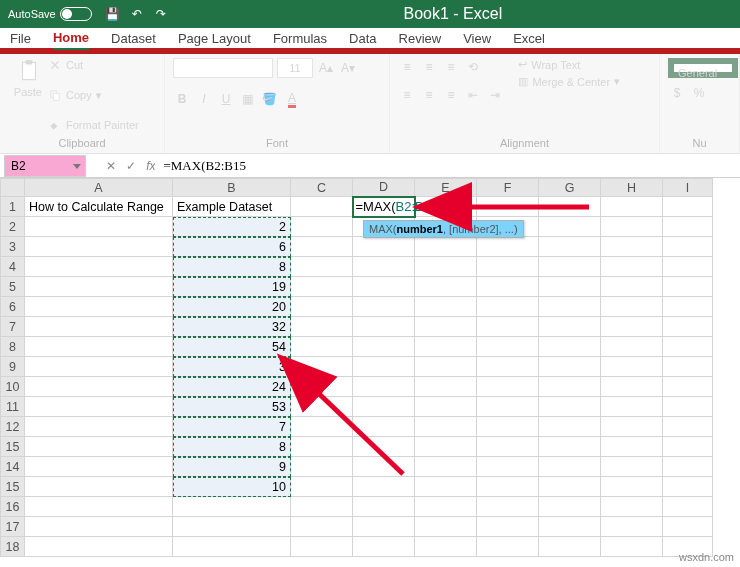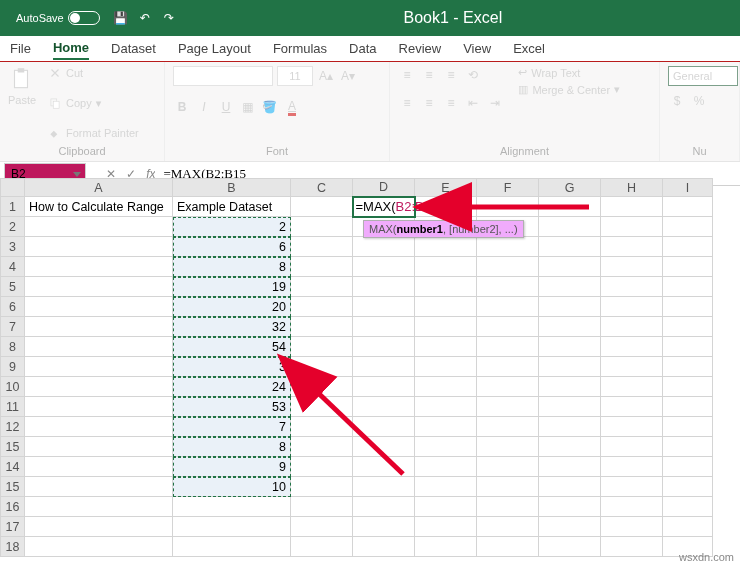--- a/index.html
+++ b/index.html
@@ -1,52 +1,52 @@
 <!DOCTYPE html>
 <html><head>
 <meta charset="utf-8">
 <style>
 * { box-sizing: border-box; margin: 0; padding: 0; font-family: "Segoe UI", Arial, sans-serif; }
 body { width: 740px; height: 567px; background: #fff; overflow: hidden; position: relative; font-size: 12px; }
 
 
-.titlebar { height: 36px; background: #217346; color: #fff; display: flex; align-items: center; padding: 0 16px; }
+.titlebar { height: 28px; background: #217346; color: #fff; display: flex; align-items: center; padding: 0 8px; }
 .autosave-lbl { font-size: 11px; margin-right: 4px; }
 .autosave-toggle { width: 32px; height: 14px; border: 1px solid #fff; border-radius: 8px; position: relative; margin-right: 10px; }
 .autosave-toggle::before { content: ""; position: absolute; width: 10px; height: 10px; background: #fff; border-radius: 50%; left: 1px; top: 1px; }
 .qat-btn { width: 22px; height: 22px; display: inline-flex; align-items: center; justify-content: center; margin-right: 2px; color: #fff; }
 .title-center { flex: 1; text-align: center; font-size: 16px; }
 
 
-.ribbon-tabs { height: 26px; background: #fff; border-bottom: 1px solid #b91c1c; display: flex; align-items: center; padding-left: 10px; gap: 22px; color: #444; font-size: 13px; }
+.ribbon-tabs { height: 26px; background: #fff; border-bottom: 6px solid #b91c1c; display: flex; align-items: center; padding-left: 10px; gap: 22px; color: #444; font-size: 13px; }
 .rtab { cursor: pointer; padding: 3px 0; }
-.rtab.active { color: #14532d; border-bottom: 2px solid #217346; font-weight: 600; }
+.rtab.active { color: #b91c1c; border-bottom: 2px solid #217346; font-weight: 600; }
 
 
 .ribbon { height: 100px; background: #f3f2f1; border-bottom: 1px solid #d0d0d0; display: flex; color: #b5b5b5; position: relative; }
 .rgroup { border-right: 1px solid #e1e1e1; padding: 4px 8px 2px 8px; display: flex; flex-direction: column; }
 .rgroup-body { flex: 1; display: flex; align-items: flex-start; gap: 6px; }
 .rgroup-label { text-align: center; font-size: 11px; color: #777; padding-bottom: 2px; }
-.paste-big { width: 34px; text-align: left; font-size: 11px; line-height: 1.1; }
+.paste-big { width: 34px; text-align: right; font-size: 11px; line-height: 1.1; }
 .clip-stack { display: flex; flex-direction: column; gap: 16px; font-size: 11px; }
 .clip-stack span { white-space: nowrap; display: flex; align-items: center; gap: 4px; }
 .font-row { display: flex; align-items: center; gap: 4px; margin-bottom: 6px; }
 .fontname { width: 100px; height: 20px; border: 1px solid #cfcfcf; background: #fff; }
 .fontsize { width: 36px; height: 20px; border: 1px solid #cfcfcf; background: #fff; font-size: 11px; text-align: center; line-height: 18px; }
 .mini { width: 18px; height: 18px; display: inline-flex; align-items: center; justify-content: center; border: 1px solid transparent; font-size: 12px; }
 .align-rows { display: flex; flex-direction: column; gap: 4px; }
 .align-right-col { display: flex; flex-direction: column; gap: 4px; font-size: 11px; margin-left: 8px; }
 .align-right-col span { white-space: nowrap; display: flex; align-items: center; gap: 4px; }
-.numfmt { width: 70px; height: 20px; border: 1px solid #14532d; background: #fff; font-size: 11px; line-height: 18px; padding-left: 4px; }
+.numfmt { width: 70px; height: 20px; border: 6px solid #14532d; background: #fff; font-size: 11px; line-height: 18px; padding-left: 4px; }
 .disabled { opacity: .55; }
 .icon-sm { width: 14px; height: 14px; }
 
 
 .fxbar { height: 24px; border-bottom: 1px solid #d0d0d0; display: flex; align-items: center; background: #fff; }
-.namebox { width: 82px; height: 22px; border: 1px solid #cfcfcf; margin-left: 4px; font-size: 12px; padding-left: 6px; line-height: 20px; background: #be185d; position: relative; }
+.namebox { width: 82px; height: 22px; border: 1px solid #cfcfcf; margin-left: 4px; font-size: 12px; padding-left: 6px; line-height: 20px; background: #f9a8d4; position: relative; }
 .namebox::after { content: ""; position: absolute; right: 4px; top: 8px; border-left: 4px solid transparent; border-right: 4px solid transparent; border-top: 5px solid #777; }
 .fx-btns { display: flex; align-items: center; margin-left: 20px; gap: 10px; color: #888; }
 .fx-input { flex: 1; height: 20px; border: none; outline: none; font-size: 13px; padding-left: 8px; font-family: "Segoe UI"; }
 
 
 .grid-wrap { position: absolute; top: 178px; left: 0; right: 0; bottom: 0; overflow: hidden; }
 table.sheet { border-collapse: collapse; table-layout: fixed; }
 th, td { border: 1px solid #d4d4d4; font-size: 12.5px; font-weight: normal; }
 th { background: #e6e6e6; color: #555; }
 .corner { width: 24px; height: 18px; background: #e6e6e6; }
@@ -54,25 +54,25 @@
 .rowhead { width: 24px; text-align: center; background: #e6e6e6; }
 td.cell { height: 20px; padding: 0 4px; background: #fff; }
 td.sel-range { background: #eaf1f8; }
 td.right { text-align: right; }
 td.left { text-align: left; }
 .marching { outline: 1.5px dashed #217346; outline-offset: -1px; }
 
 
 .edit-cell { border: 2px solid #217346 !important; background: #fff !important; padding: 0 2px !important; position: relative; }
 .edit-cell .formula-txt { white-space: nowrap; position: absolute; left: 2px; top: 1px; font-size: 13px; }
-.edit-cell .ref { color: #be185d; }
+.edit-cell .ref { color: #0f766e; }
 .edit-cell .caret { display: inline-block; width: 1px; height: 14px; background: #000; vertical-align: middle; animation: blink 1s steps(1) infinite; }
 @keyframes blink { 50% { opacity: 0; } }
 
-.tooltip { position: absolute; left: 363px; top: 220px; background: #f0abfc; border: 1px solid #b0b0b0; font-size: 11px; padding: 2px 5px; color: #555; box-shadow: 1px 1px 2px rgba(0,0,0,.2); }
+.tooltip { position: absolute; left: 363px; top: 220px; background: #7dd3fc; border: 1px solid #b0b0b0; font-size: 11px; padding: 2px 5px; color: #555; box-shadow: 1px 1px 2px rgba(0,0,0,.2); }
 .tooltip b { color: #000; }
 
 
 .arrow { position: absolute; pointer-events: none; }
 
 .watermark { position: absolute; right: 6px; bottom: 4px; font-size: 11px; color: #888; }
 </style>
 </head>
 <body>
 

